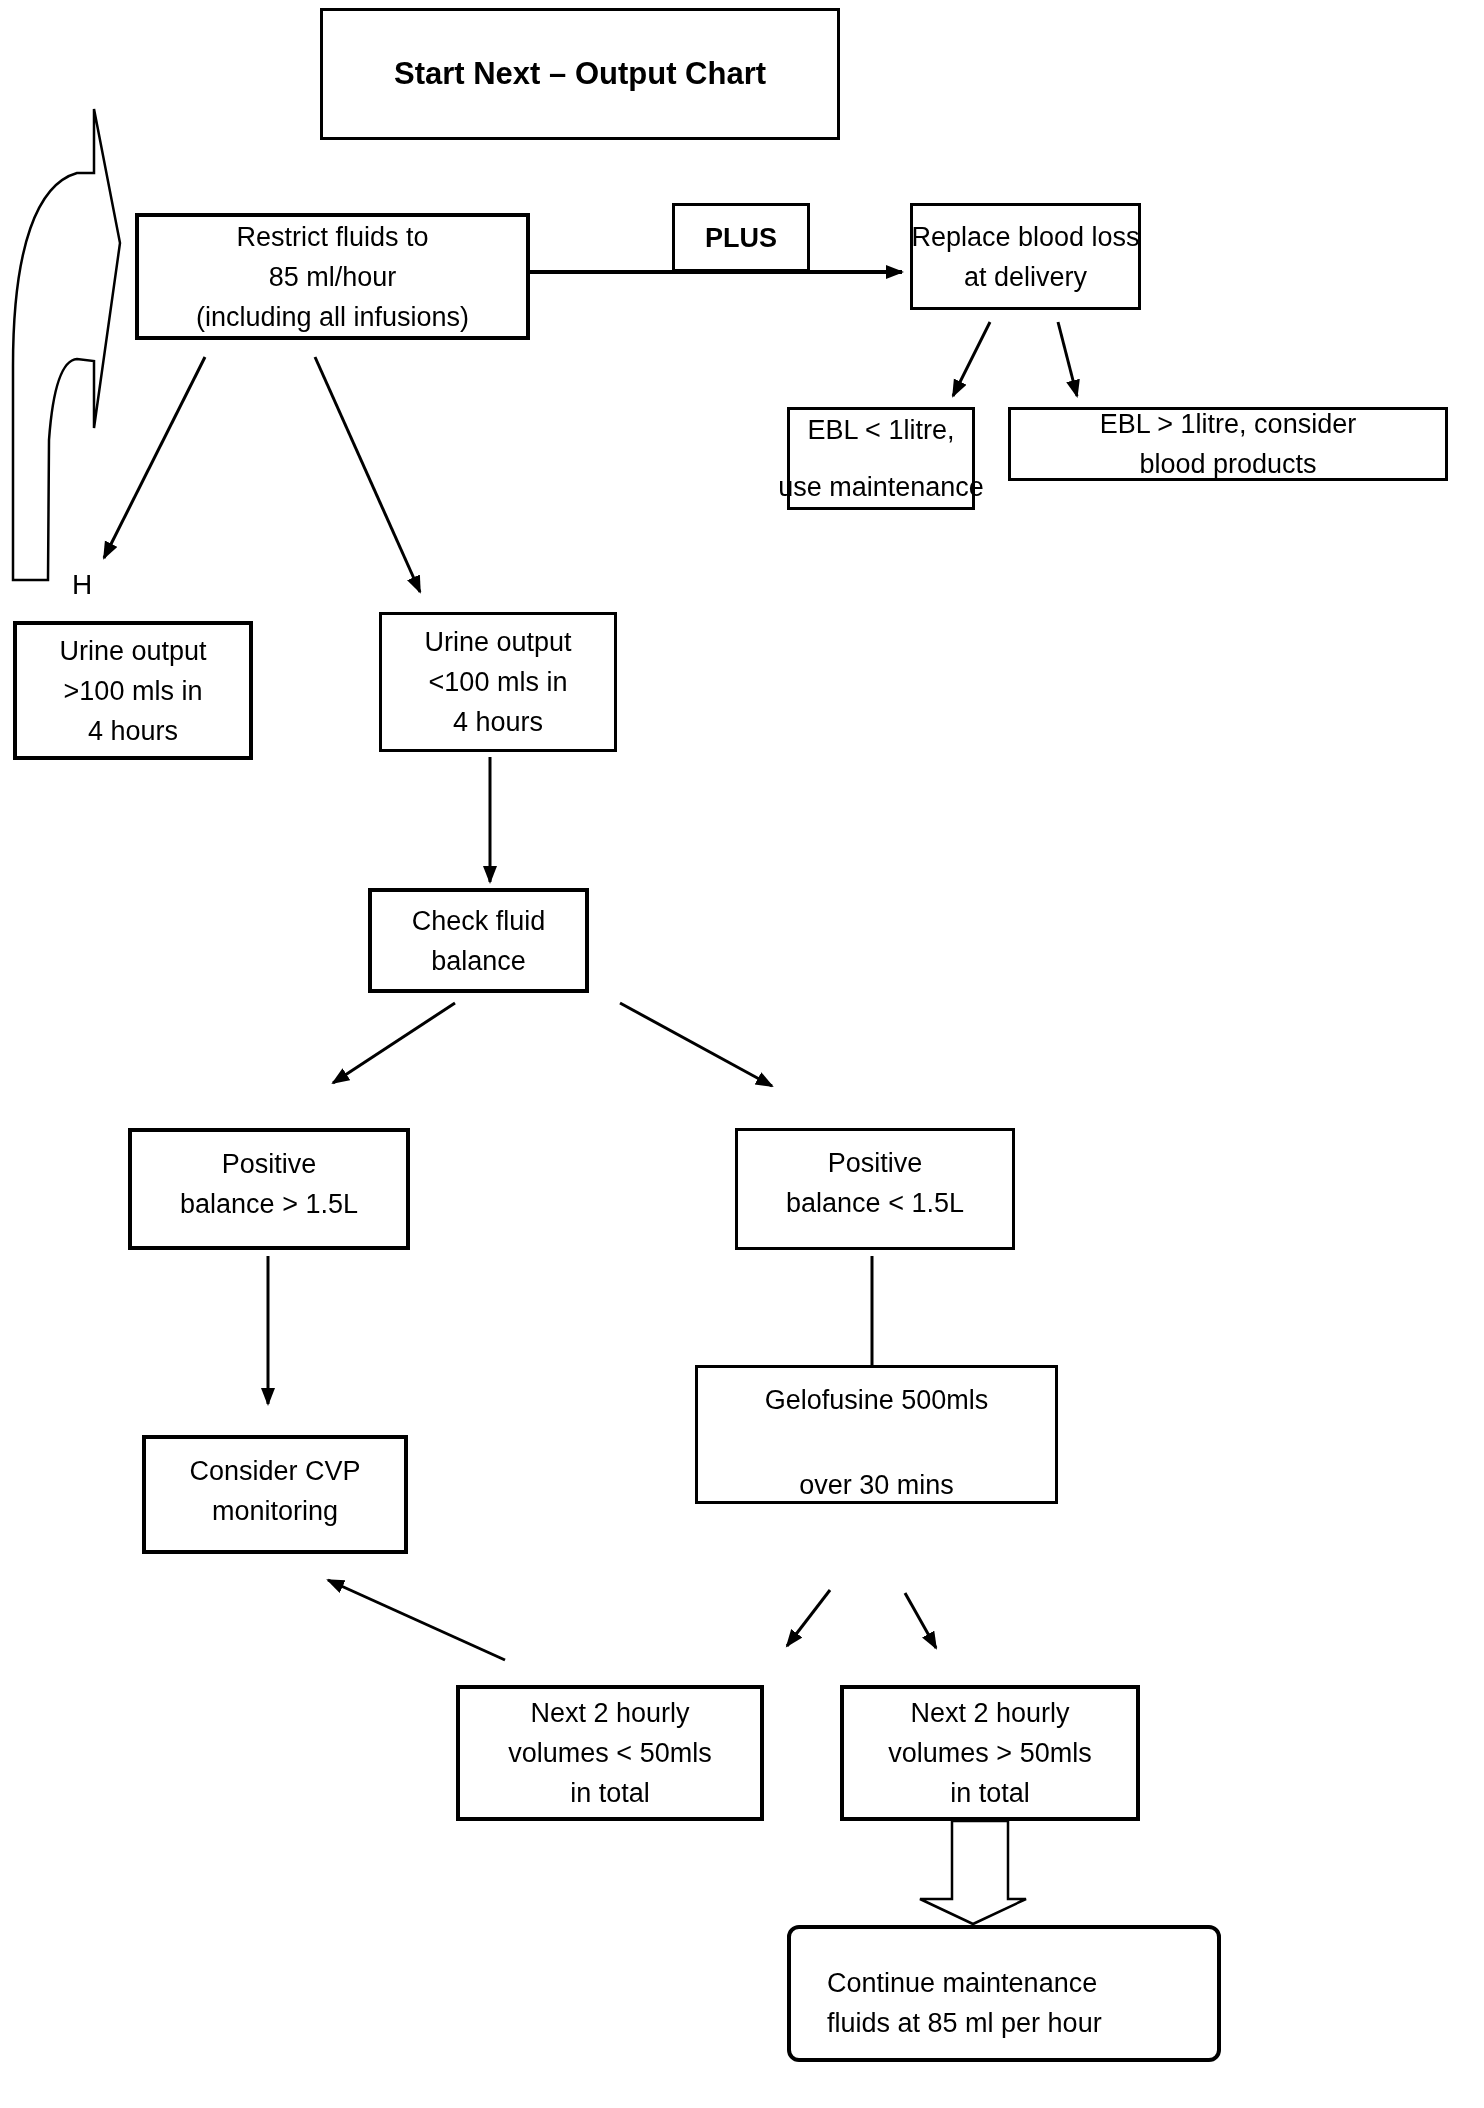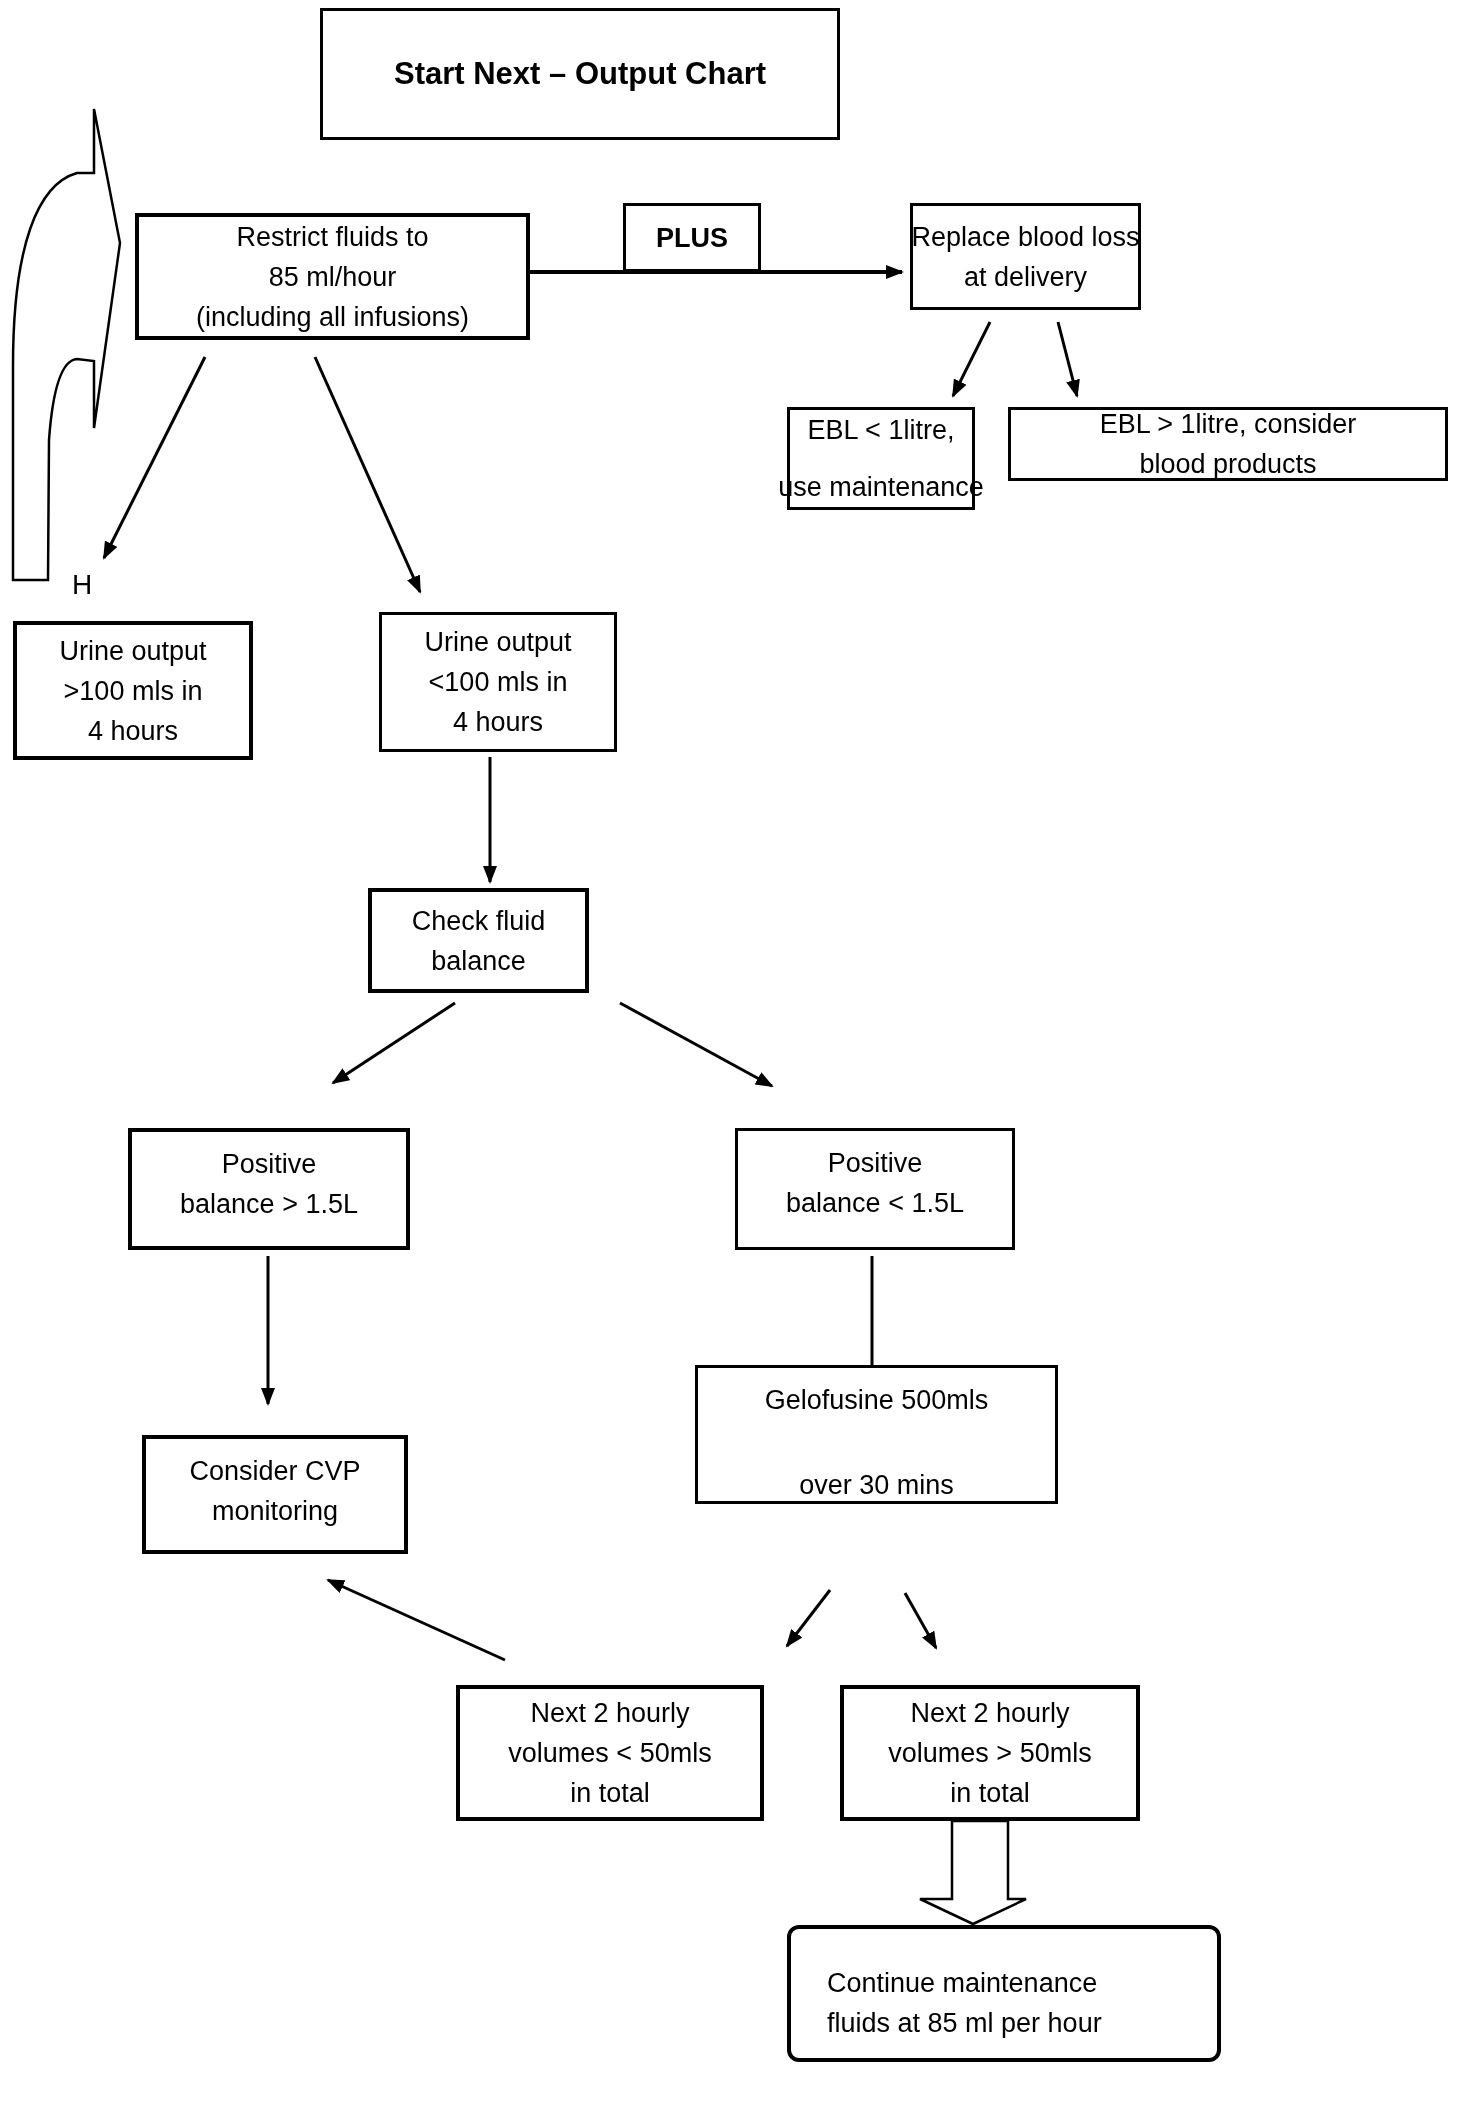--- a/index.html
+++ b/index.html
@@ -74,21 +74,21 @@
   <div class="node title-node" style="left:320px;top:8px;width:520px;height:132px;">
     <span class="line">Start Next – Output Chart</span>
   </div>
 
   <div class="node b4" style="left:135px;top:172px;width:395px;height:127px;margin-top:41px;">
     <span class="line">Restrict fluids to</span>
     <span class="line">85 ml/hour</span>
     <span class="line">(including all infusions)</span>
   </div>
 
-  <div class="node plus-node" style="left:623px;top:203px;width:138px;height:69px;">
+  <div class="node plus-node" style="left:672px;top:203px;width:138px;height:69px;">
     <span class="line">PLUS</span>
   </div>
 
   <div class="node" style="left:910px;top:203px;width:231px;height:107px;">
     <span class="line">Replace blood loss</span>
     <span class="line">at delivery</span>
   </div>
 
   <div class="node" style="left:787px;top:407px;width:188px;height:103px;justify-content:space-between;">
     <span class="line">EBL &lt; 1litre,</span>

